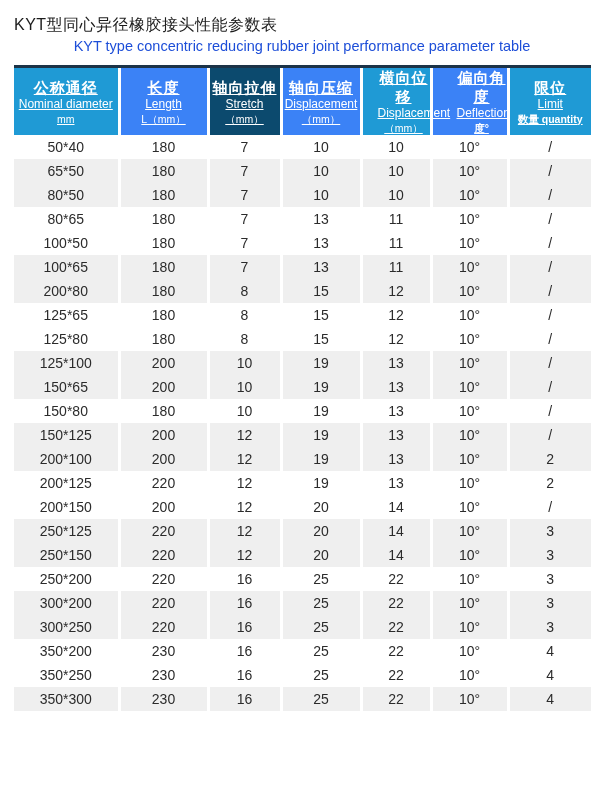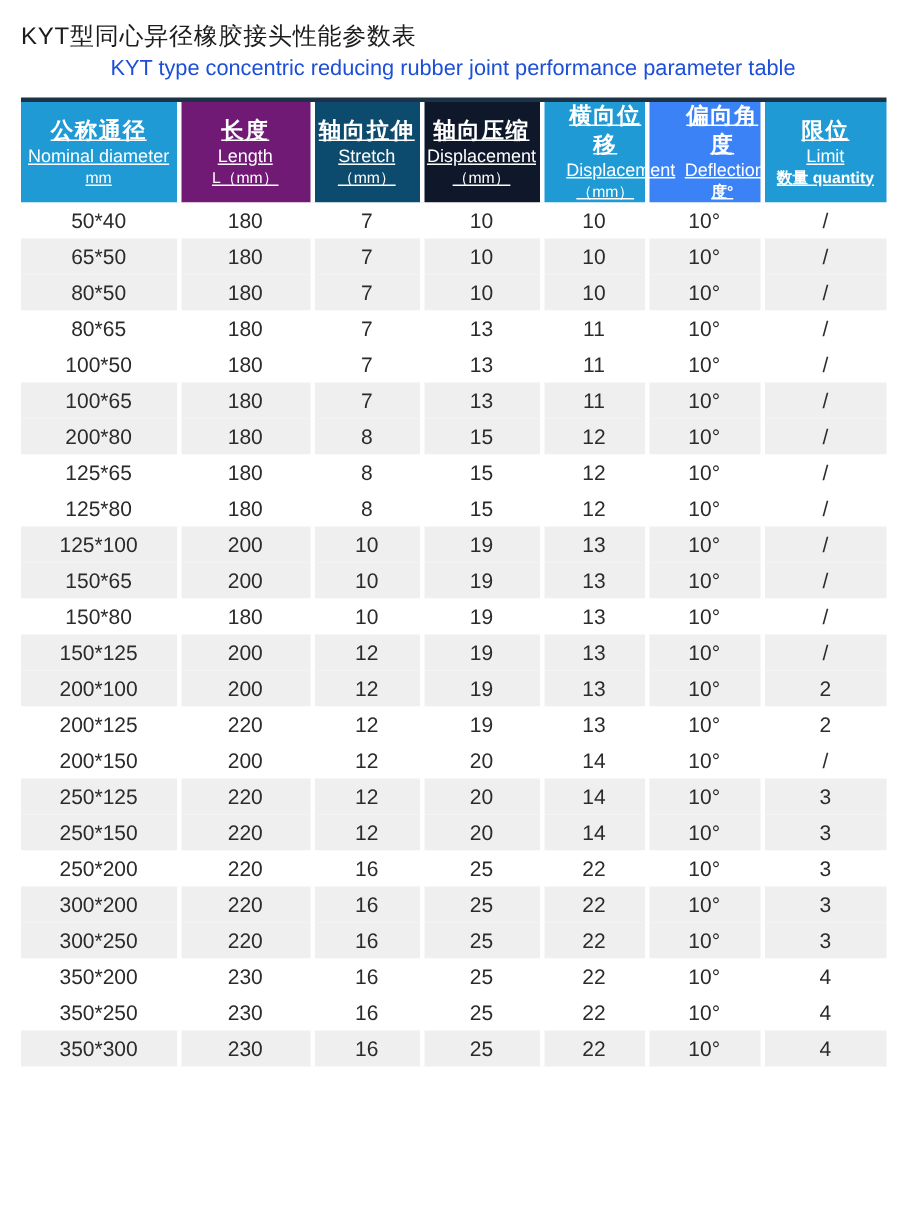--- a/index.html
+++ b/index.html
@@ -73,31 +73,31 @@
           <col class="c6">
           <col class="c7">
       </colgroup>
       <thead>
         <tr id="header-row">
             <th style="background: rgb(31, 154, 213);">
               <span class="th-zh">公称通径</span>
               <span class="th-en">Nominal diameter</span>
               <span class="th-unit">mm</span>
             </th>
-            <th style="background: #701a75;">
+            <th style="background: #3b82f6;">
               <span class="th-zh">长度</span>
               <span class="th-en">Length</span>
               <span class="th-unit">L（mm）</span>
             </th>
             <th style="background: #0c4a6e;">
               <span class="th-zh">轴向拉伸</span>
               <span class="th-en">Stretch</span>
               <span class="th-unit">（mm）</span>
             </th>
-            <th style="background: #0f172a;">
+            <th style="background: #3b82f6;">
               <span class="th-zh">轴向压缩</span>
               <span class="th-en">Displacement</span>
               <span class="th-unit">（mm）</span>
             </th>
             <th style="background: rgb(31, 154, 213); padding-left: 15px;">
               <span class="th-zh">横向位移</span>
               <span class="th-en">Displacement</span>
               <span class="th-unit">（mm）</span>
             </th>
             <th style="background: #3b82f6; padding-left: 24px;">

